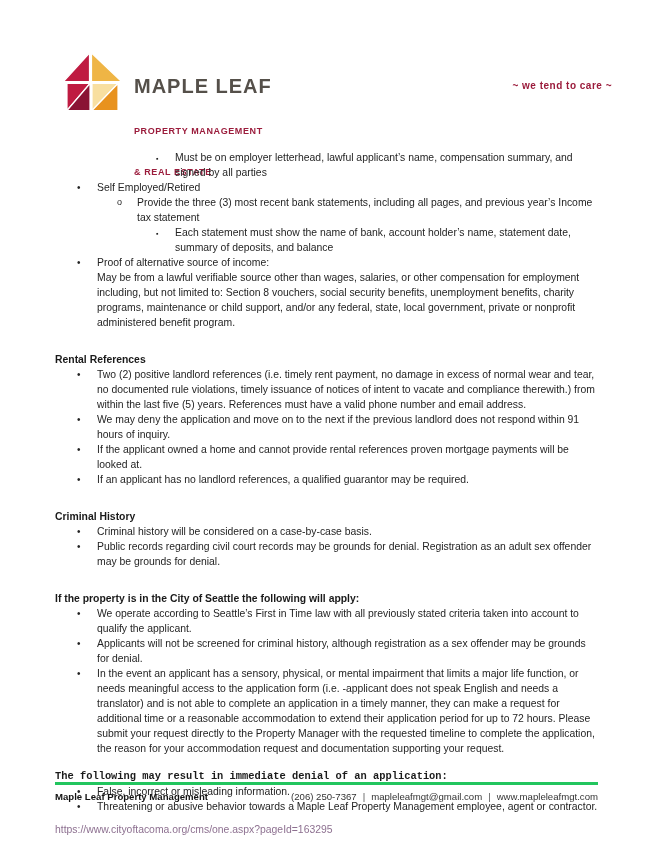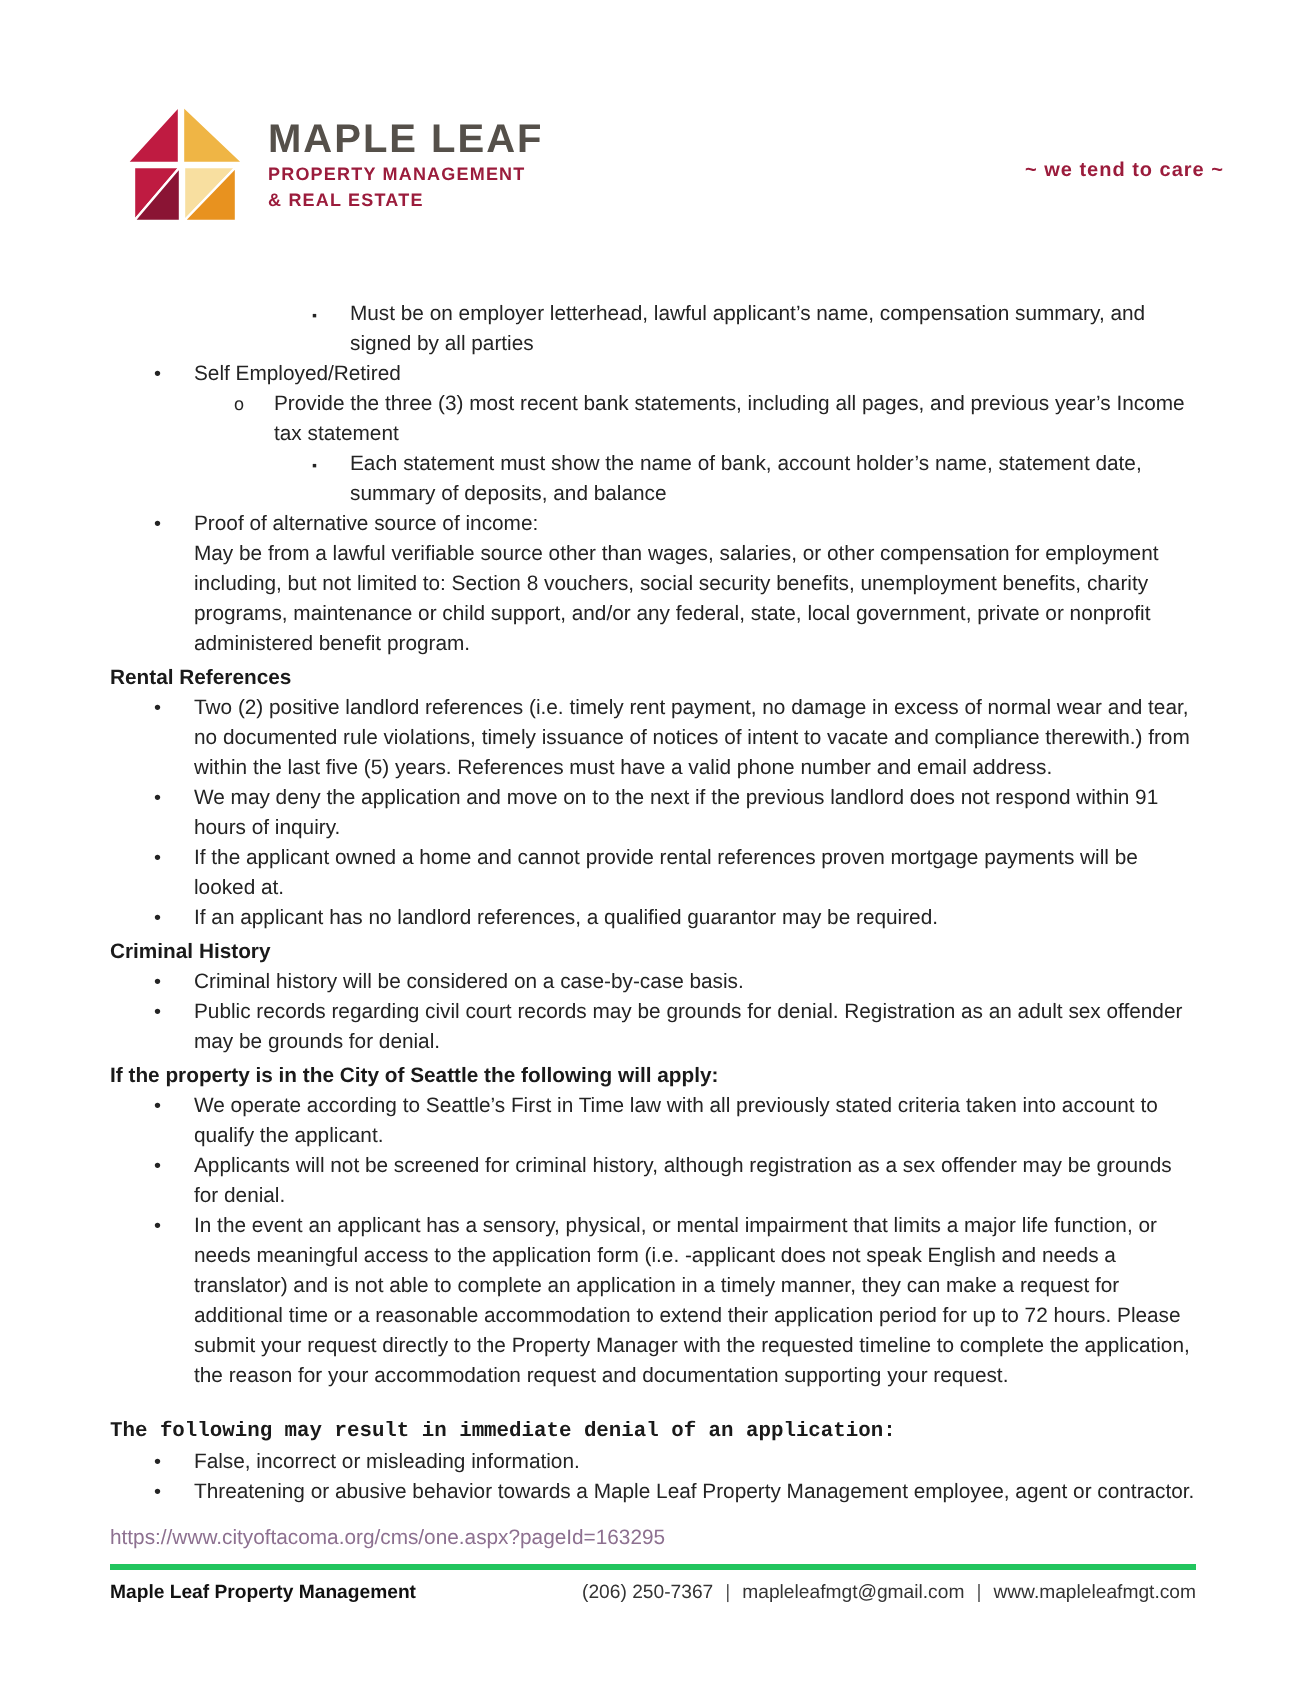--- a/index.html
+++ b/index.html
@@ -13,39 +13,39 @@
     color: #222222;
     overflow: hidden;
   }
 
   
   .logo { position: absolute; top: 52px; left: 63px; display: flex; align-items: flex-start; }
   .logo-icon { width: 60px; height: 60px; display: block; }
   .logo-textblock { margin-left: 11px; padding-top: 7px; }
   .logo-title {
     font-size: 20px; font-weight: bold; letter-spacing: 1px;
-    color: #55504a; line-height: 22px;
+    color: #55504a; line-height: 22px; margin-top: 16px;
   }
   .logo-sub {
     font-size: 9px; font-weight: bold; letter-spacing: 0.6px;
-    color: #9b1c3c; line-height: 12.5px;
+    color: #9b1c3c; line-height: 12.5px; margin-top: 28px;
   }
   .tagline {
     position: absolute; top: 80px; right: 38px;
     font-size: 10px; font-weight: bold; letter-spacing: 0.5px;
     color: #9b1c3c;
   }
 
   
   .doc {
     position: absolute; top: 150px; left: 55px; width: 543px;
     font-size: 10.4px; line-height: 15px; color: #242424;
   }
   .doc-heading {
-    font-weight: bold; color: #1a1a1a; margin-top: 2px;
+    font-weight: bold; color: #1a1a1a; margin-top: 22px;
   }
   .doc-heading.gap-lg { margin-top: 13px; font-family: Liberation Mono, monospace; }
   .doc-item { position: relative; }
   .doc-item .item-text { display: block; }
   .doc-item.lv1 .item-text { padding-left: 42px; }
   .doc-item.lv2 .item-text { padding-left: 82px; }
   .doc-item.lv3 .item-text { padding-left: 120px; }
   .bullet { position: absolute; top: 0; }
   .doc-item.lv1 .bullet { left: 22px; font-size: 10px; }
   .doc-item.lv2 .bullet { left: 62px; font-size: 9px; }

